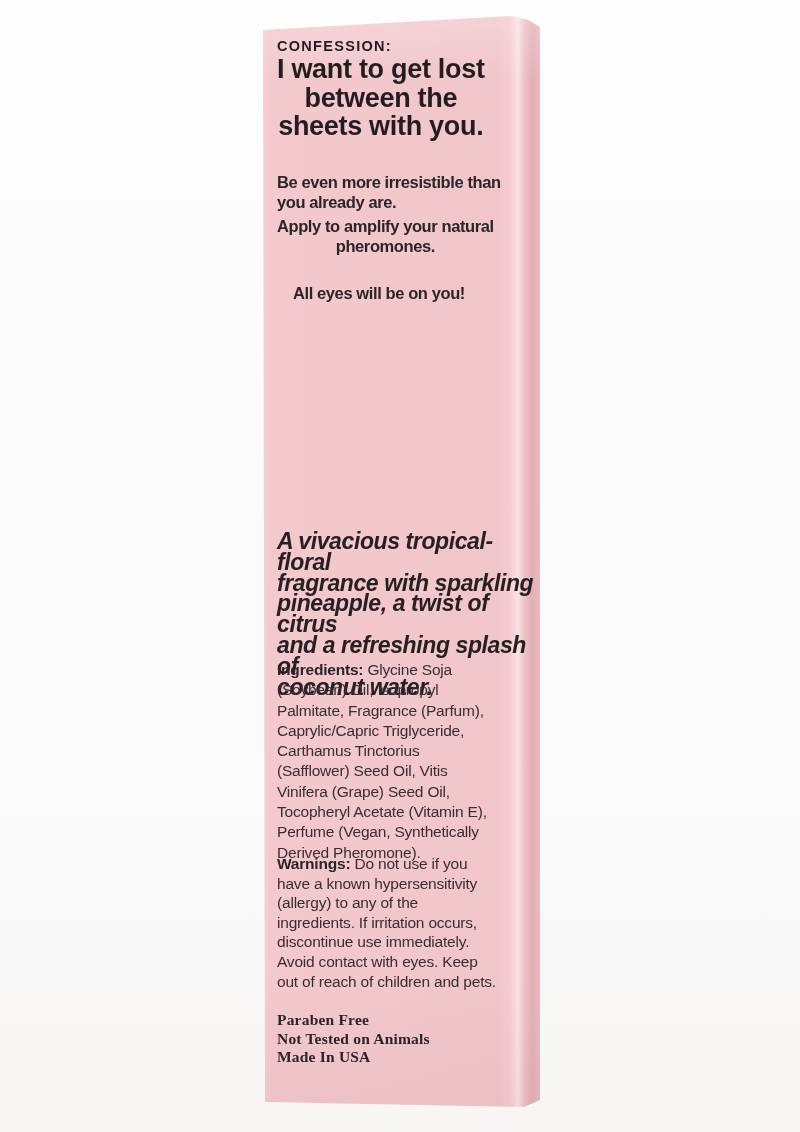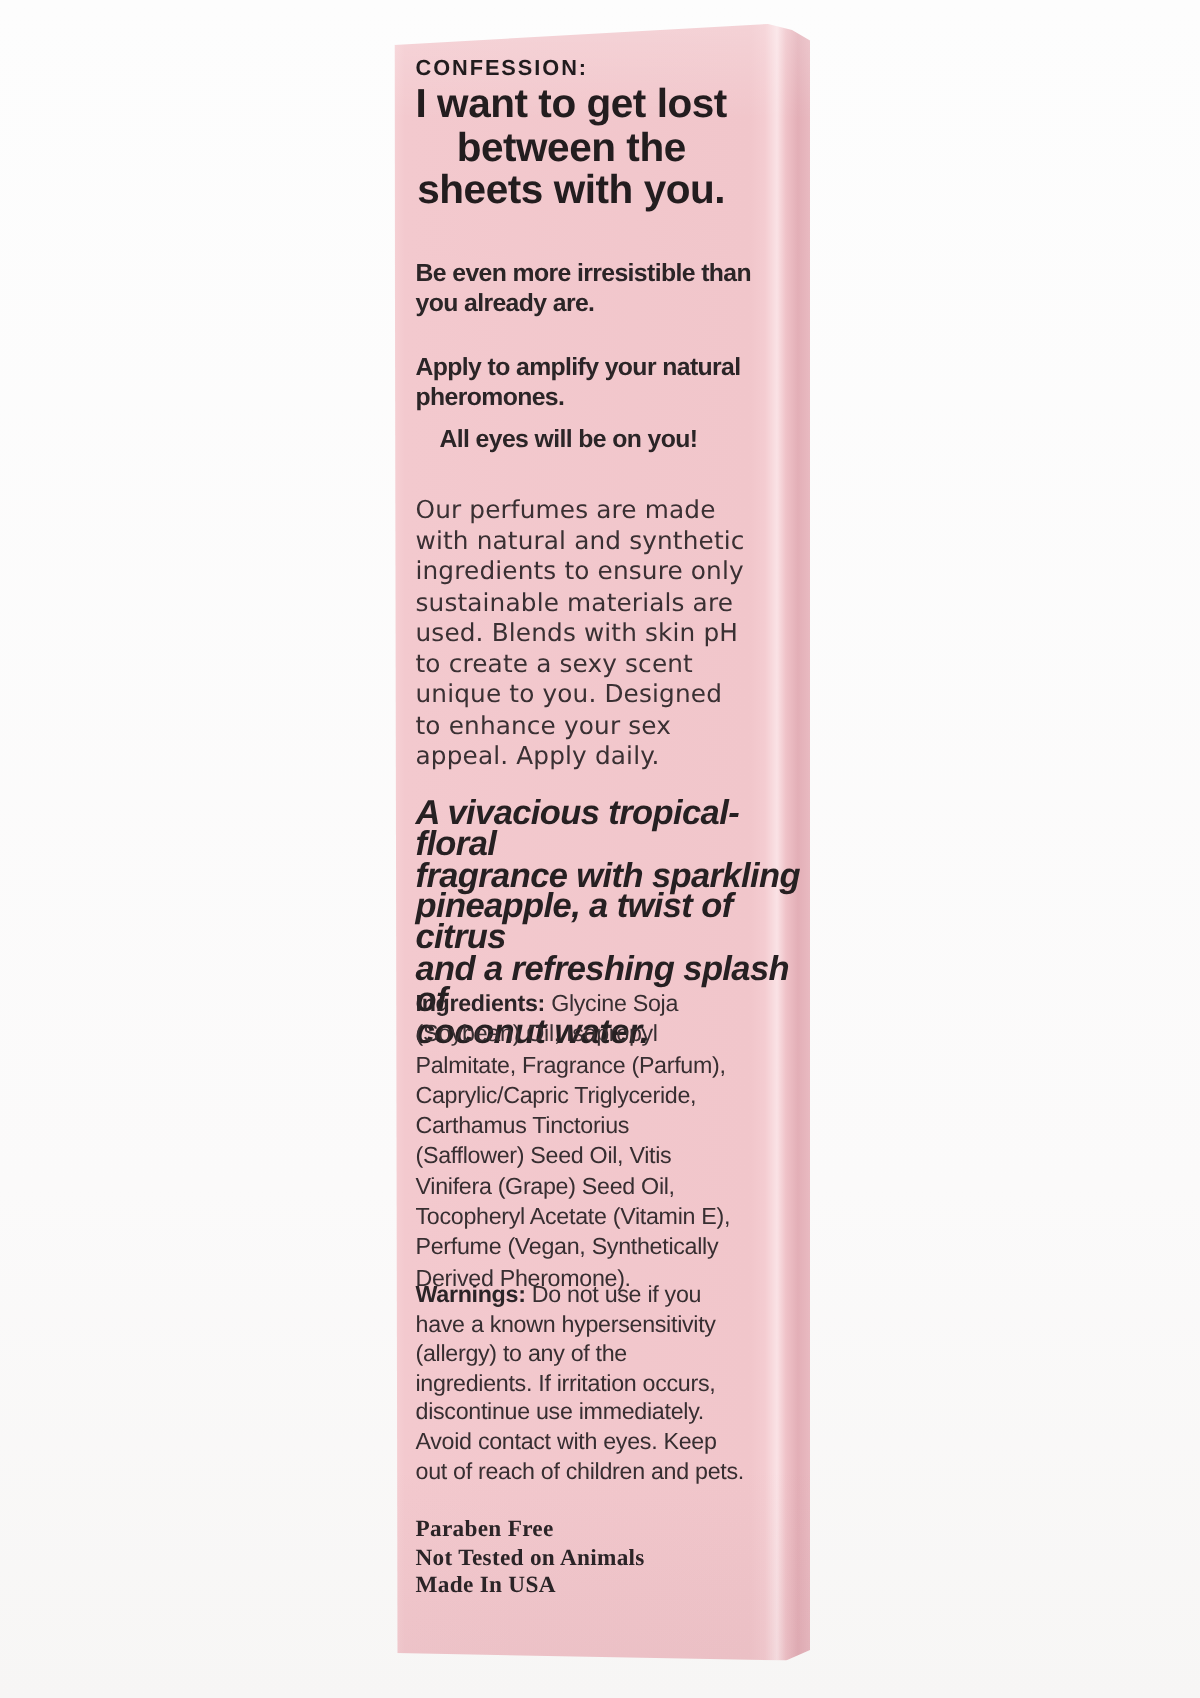--- a/index.html
+++ b/index.html
@@ -31,21 +31,21 @@
     letter-spacing:1.3px;color:#211c1e;
   }
   .headline{
     top:41px;font-weight:700;font-size:27px;line-height:28.5px;
     letter-spacing:-0.3px;color:#231d1f;text-align:center;
   }
   .tagline{
     font-weight:700;font-size:16.5px;line-height:20px;
     letter-spacing:-0.4px;color:#2b2527;
   }
-  .t1{top:158px;} .t2{top:221px;} .t3{top:269px;margin-left:16px;}
+  .t1{top:158px;} .t2{top:202px;text-align:center;} .t3{top:269px;margin-left:16px;}
   .description{
     top:316px;font-family:"DejaVu Sans",sans-serif;font-size:16.5px;
     line-height:20.5px;letter-spacing:0.1px;color:#3a3033;
   }
   .fragrance{
     top:517px;font-weight:700;font-size:23px;line-height:20.8px;
     letter-spacing:-0.4px;color:#262022;font-style:italic;
   }
   .smallprint{
     font-size:15.5px;line-height:20.3px;letter-spacing:-0.2px;color:#372e31;
@@ -71,29 +71,20 @@
 sheets with you.</div>
 
     <div class="blk tagline t1">Be even more irresistible than
 you already are.</div>
 
     <div class="blk tagline t2">Apply to amplify your natural
 pheromones.</div>
 
     <div class="blk tagline t3">All eyes will be on you!</div>
 
-    <div class="blk description">Our perfumes are made
-with natural and synthetic
-ingredients to ensure only
-sustainable materials are
-used. Blends with skin pH
-to create a sexy scent
-unique to you. Designed
-to enhance your sex
-appeal. Apply daily.</div>
 
     <div class="blk fragrance">A vivacious tropical-floral
 fragrance with sparkling
 pineapple, a twist of citrus
 and a refreshing splash of
 coconut water.</div>
 
     <div class="blk smallprint ingredients"><b>Ingredients:</b><span> Glycine Soja
 (Soybean) Oil, Isopropyl
 Palmitate, Fragrance (Parfum),

